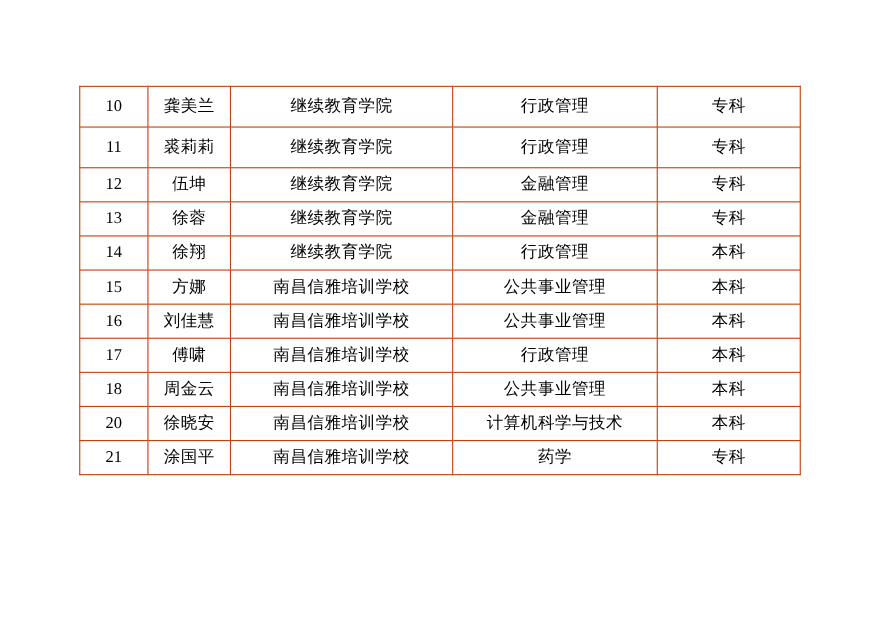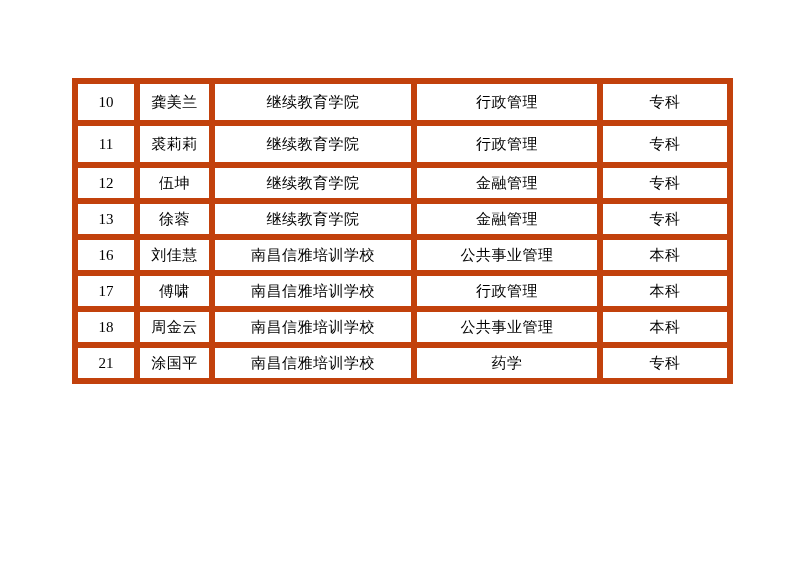--- a/index.html
+++ b/index.html
@@ -25,21 +25,21 @@
     left: 72px;
     top: 78px;
     width: 655px;
   }
   table.roster {
     border-collapse: collapse;
     width: 655px;
     table-layout: fixed;
   }
   table.roster td {
-    border: 6px solid #c2410c;
+    border: 1px solid #c2410c;
     text-align: center;
     vertical-align: middle;
     font-size: 15px;
     line-height: 1.2;
     padding: 0;
     height: 30px;
     font-family: "Liberation Serif", "DejaVu Serif", serif;
   }
   
   col.c-num    { width: 62px; }
@@ -95,20 +95,34 @@
           <td class="level">专科</td>
         </tr>
         <tr>
           <td class="num">13</td>
           <td class="name">徐蓉</td>
           <td class="school">继续教育学院</td>
           <td class="major">金融管理</td>
           <td class="level">专科</td>
         </tr>
         <tr>
+          <td class="num">14</td>
+          <td class="name">徐翔</td>
+          <td class="school">继续教育学院</td>
+          <td class="major">行政管理</td>
+          <td class="level">本科</td>
+        </tr>
+        <tr>
+          <td class="num">15</td>
+          <td class="name">方娜</td>
+          <td class="school">南昌信雅培训学校</td>
+          <td class="major">公共事业管理</td>
+          <td class="level">本科</td>
+        </tr>
+        <tr>
           <td class="num">16</td>
           <td class="name">刘佳慧</td>
           <td class="school">南昌信雅培训学校</td>
           <td class="major">公共事业管理</td>
           <td class="level">本科</td>
         </tr>
         <tr>
           <td class="num">17</td>
           <td class="name">傅啸</td>
           <td class="school">南昌信雅培训学校</td>
@@ -116,20 +130,27 @@
           <td class="level">本科</td>
         </tr>
         <tr>
           <td class="num">18</td>
           <td class="name">周金云</td>
           <td class="school">南昌信雅培训学校</td>
           <td class="major">公共事业管理</td>
           <td class="level">本科</td>
         </tr>
         <tr>
+          <td class="num">20</td>
+          <td class="name">徐晓安</td>
+          <td class="school">南昌信雅培训学校</td>
+          <td class="major">计算机科学与技术</td>
+          <td class="level">本科</td>
+        </tr>
+        <tr>
           <td class="num">21</td>
           <td class="name">涂国平</td>
           <td class="school">南昌信雅培训学校</td>
           <td class="major">药学</td>
           <td class="level">专科</td>
         </tr>
       </tbody>
     </table>
   </div>
 </div>

